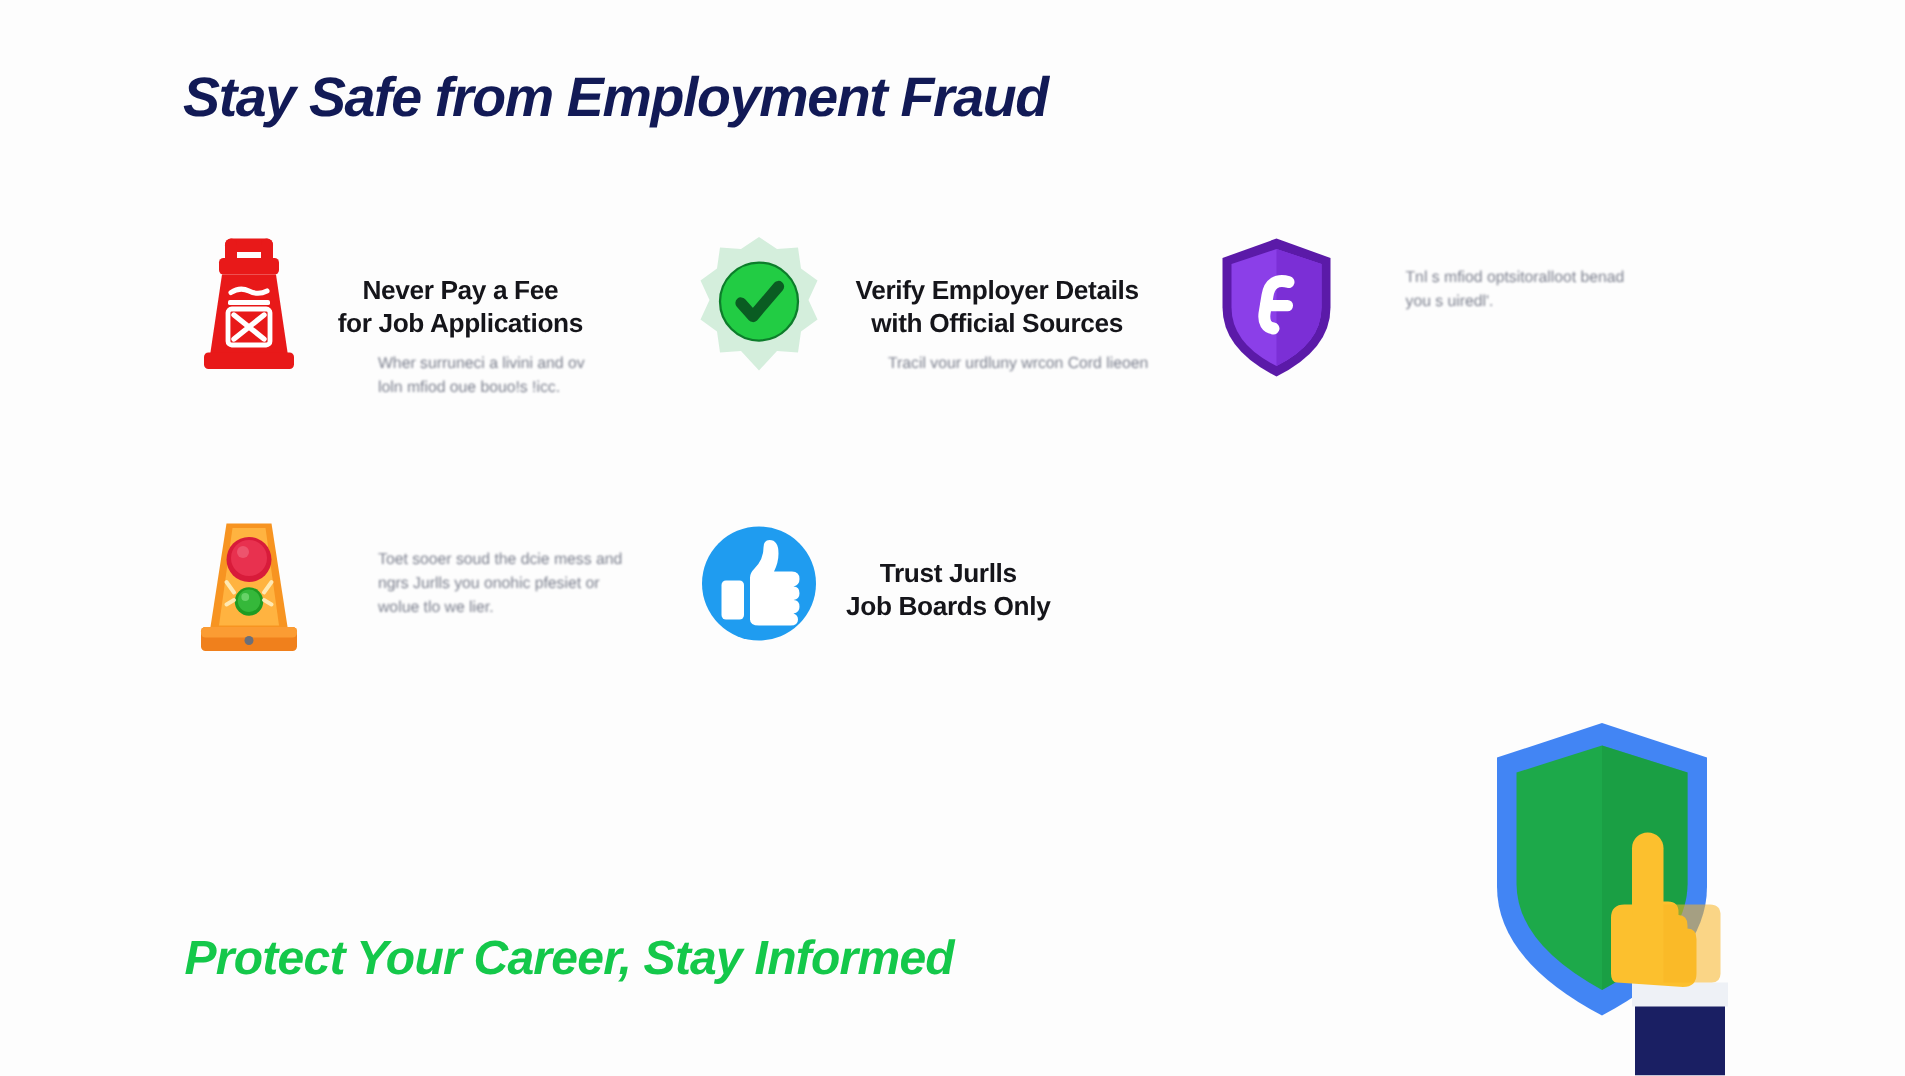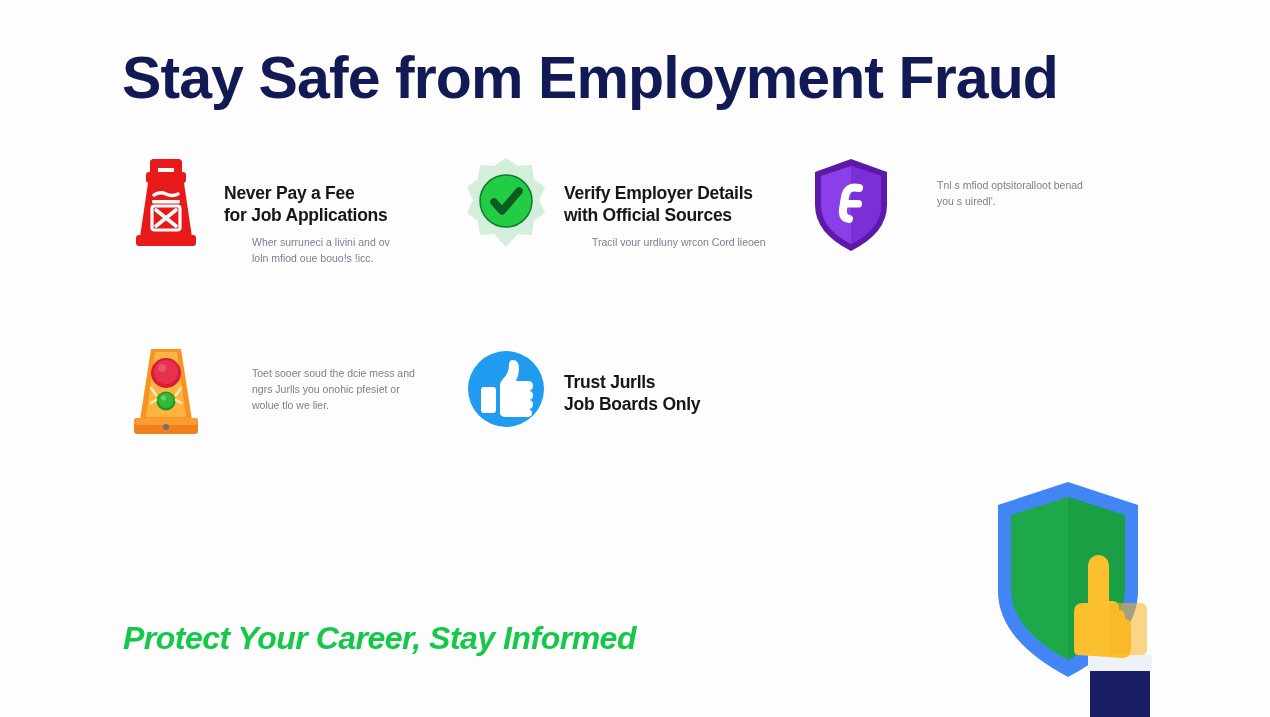--- a/index.html
+++ b/index.html
@@ -13,25 +13,26 @@
   .poster {
     position:relative;
     width:1270px; height:717px;
     background:#fdfdfd;
   }
 
   
   .page-title {
     position:absolute;
     left:122px; top:44px;
-    font-size:59px;
+    font-size:37px;
     font-weight:bold;
     letter-spacing:-0.9px;
     color:#121a56;
     white-space:nowrap;
+    font-style:italic;
   }
 
   
   .grid {
     position:absolute;
     left:122px; top:155px;
     width:1040px;
     display:grid;
     grid-template-columns:340px 345px 350px;
     grid-template-rows:188px auto;
@@ -48,20 +49,21 @@
     position:relative;
   }
   .card-body { padding-top:27px; }
   .card-heading {
     font-size:17.5px;
     font-weight:bold;
     line-height:1.26;
     color:#15151a;
     letter-spacing:-0.25px;
     white-space:pre-line;
+    text-align:center;
   }
   .card-text {
     margin-top:9px;
     font-size:10.5px;
     line-height:1.52;
     color:#5f6475;
     white-space:pre-line;
     filter:blur(0.72px);
     opacity:0.82;
     margin-left:28px;

